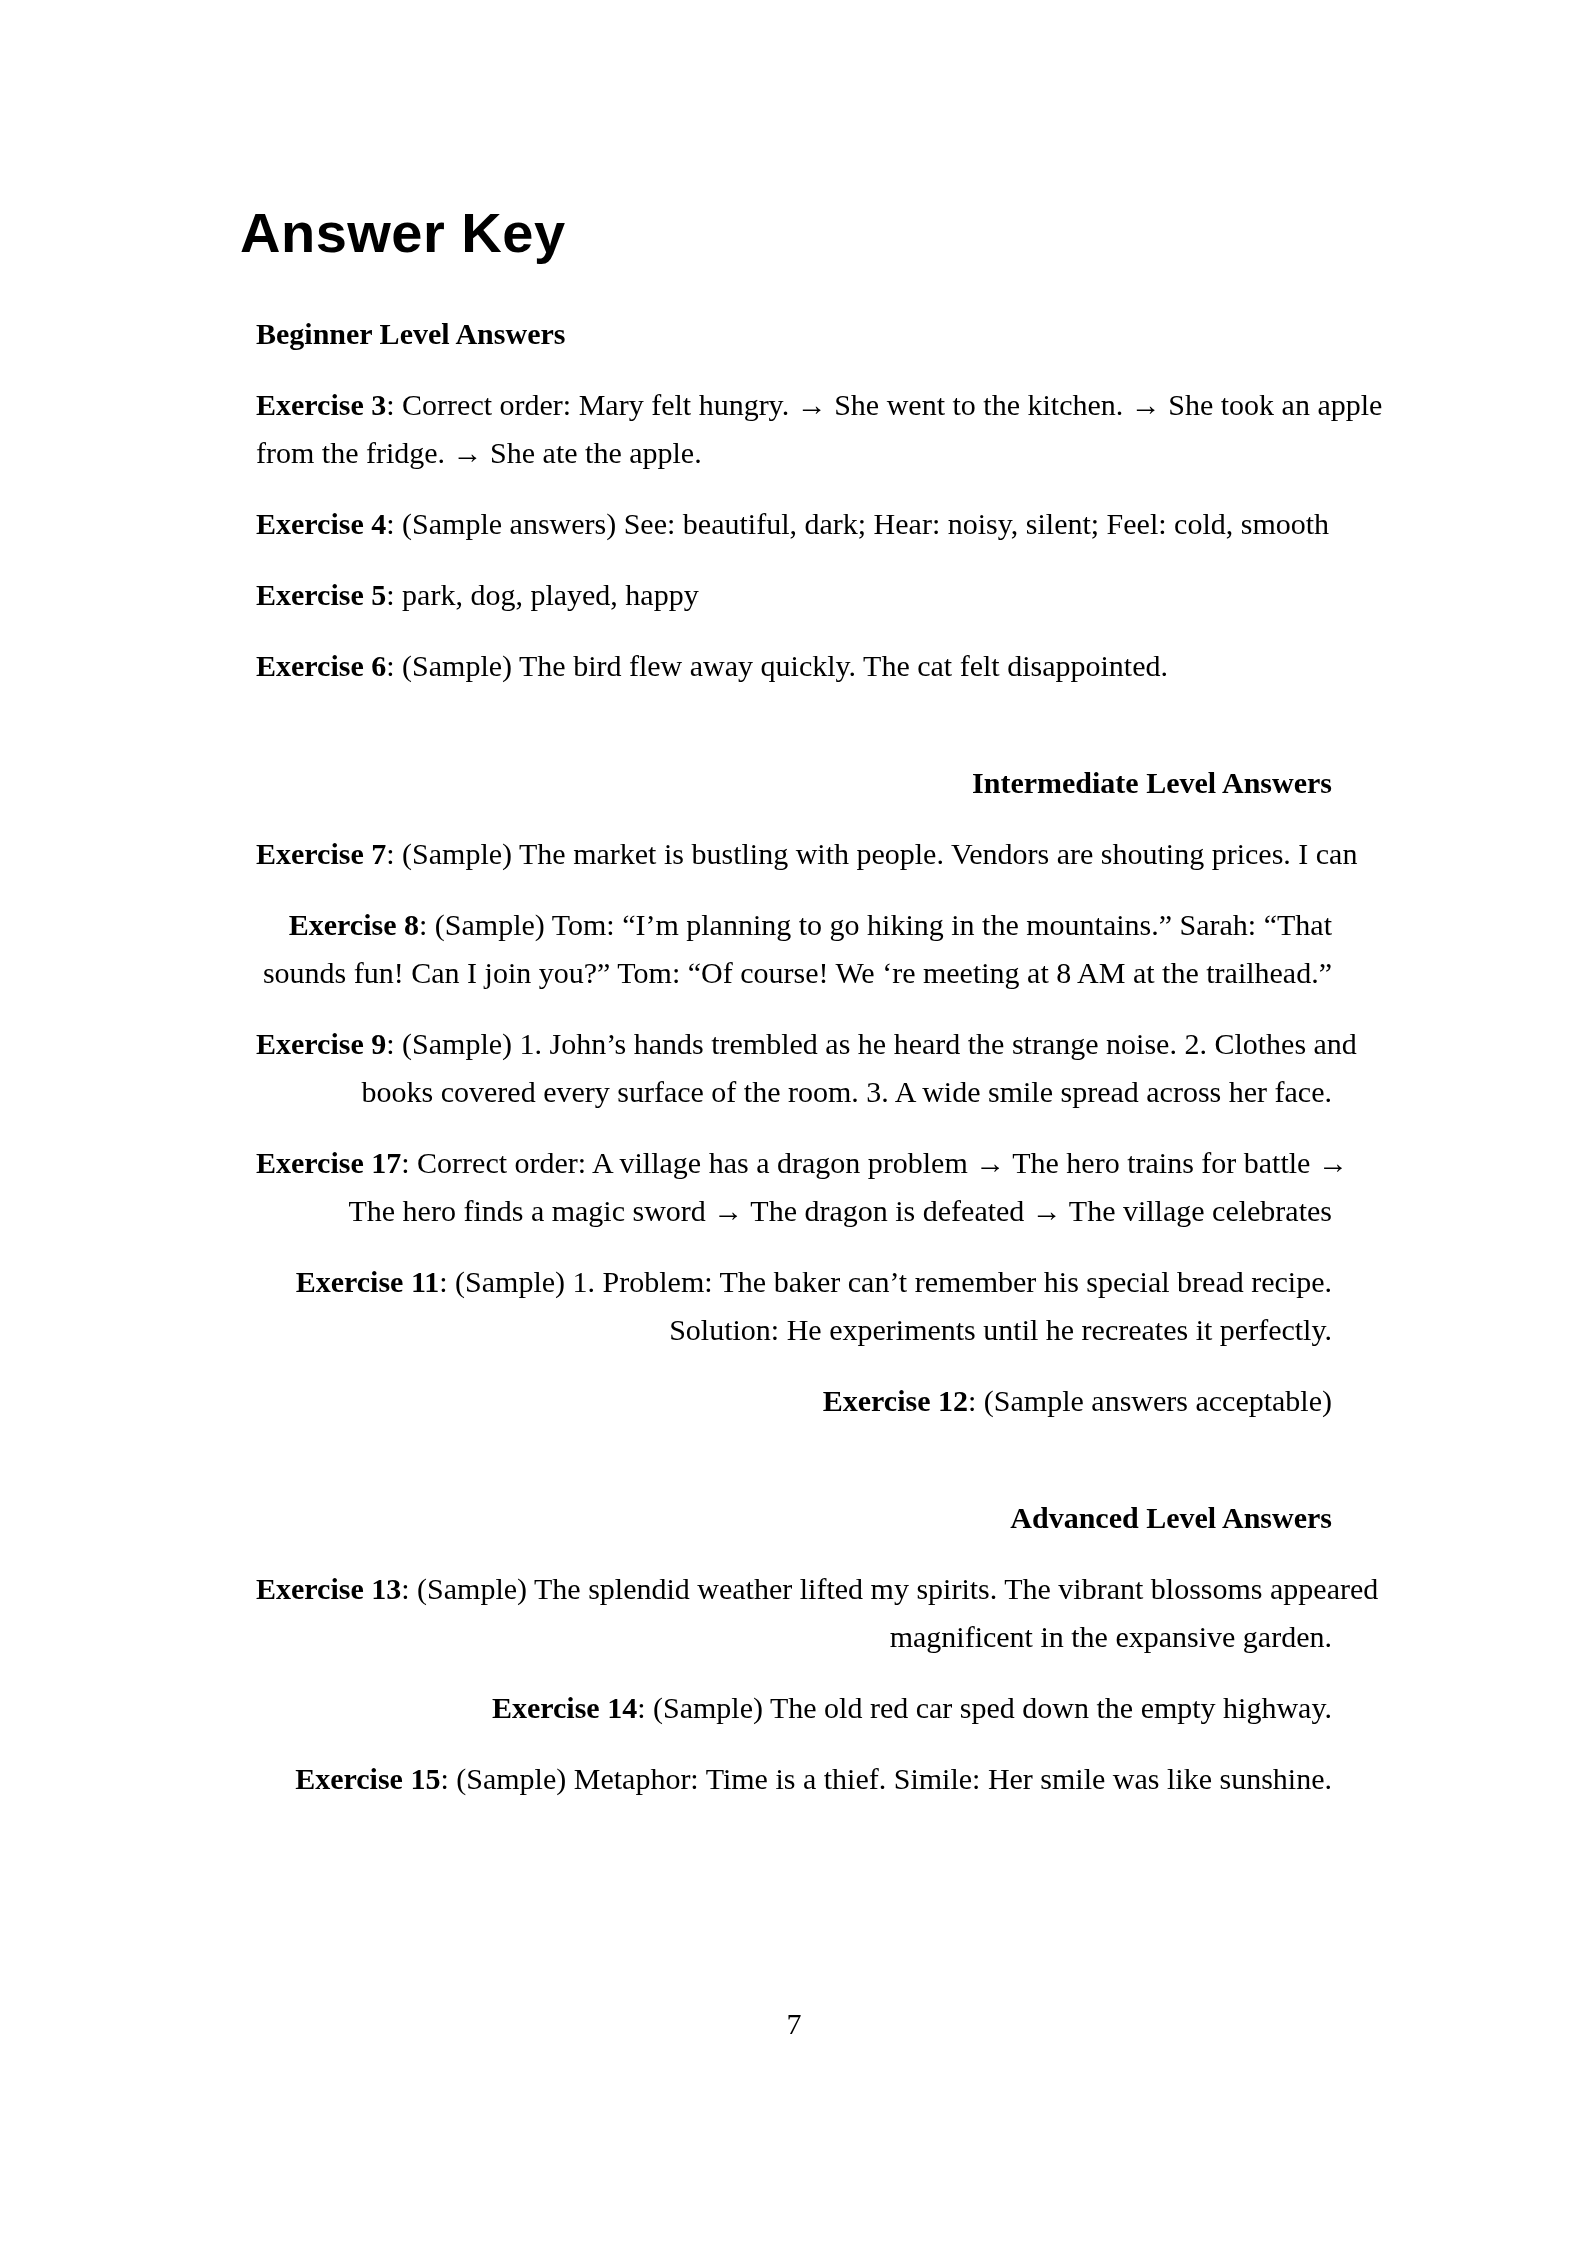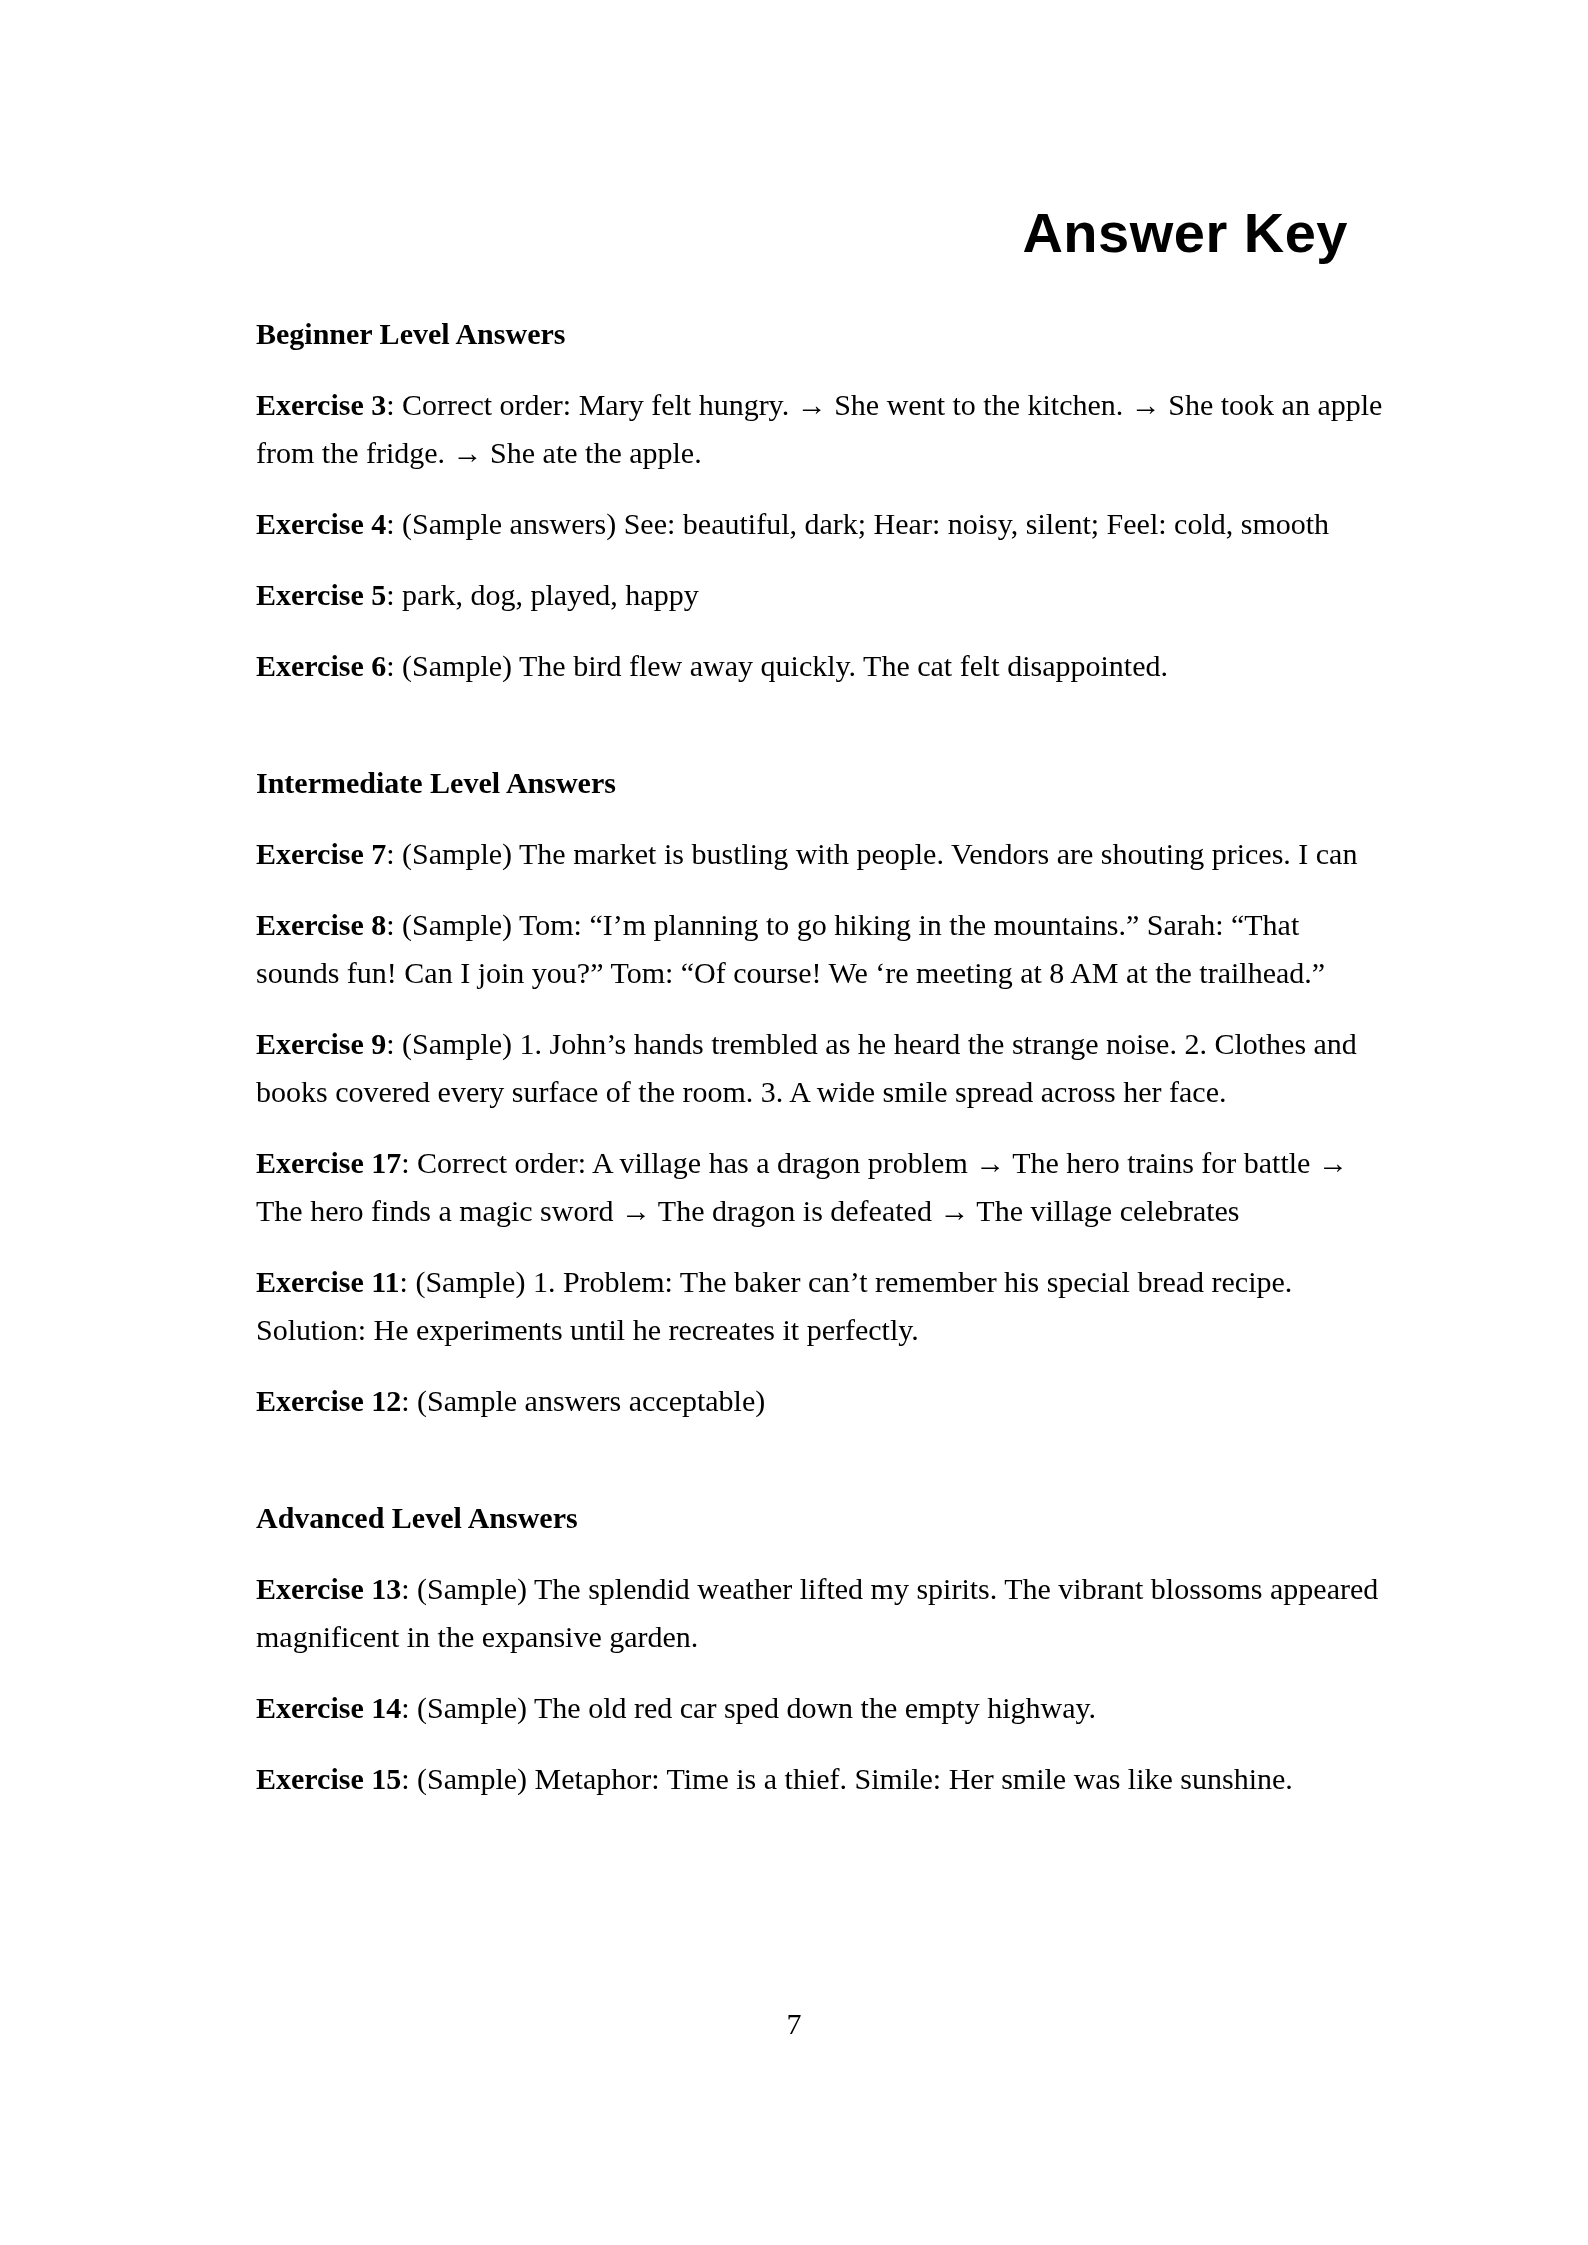--- a/index.html
+++ b/index.html
@@ -13,26 +13,26 @@
     height: 2245px;
     background: #ffffff;
     color: #000000;
     overflow: hidden;
   }
   .content {
     padding: 200px 240px 0 240px;
   }
   .doc-title {
     font: 700 56px/66px "Liberation Sans", sans-serif;
-    text-align: right;
+    text-align: left;
     margin: 0 0 44px 0;
     letter-spacing: 0.5px;
   }
   .section { margin: 16px; }
-  .section + .section { margin-top: 69px; }
+  .section + .section { margin-top: 69px; text-align: right; }
   .section-heading {
     font: 700 30px/48px "Liberation Serif", serif;
     margin: 0 0 23px 0;
   }
   .exercise {
     font: 400 30px/48px "Liberation Serif", serif;
     margin: 0 0 23px 0;
   }
   .line {
     display: block;

